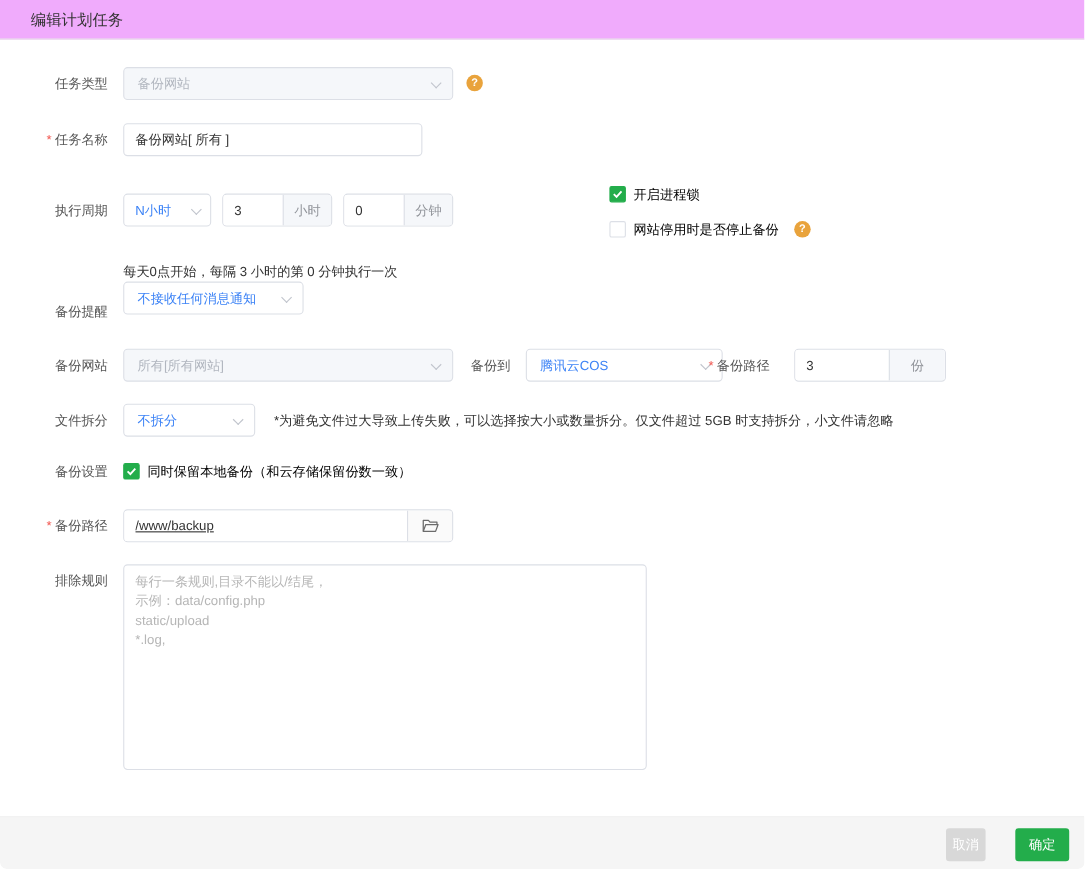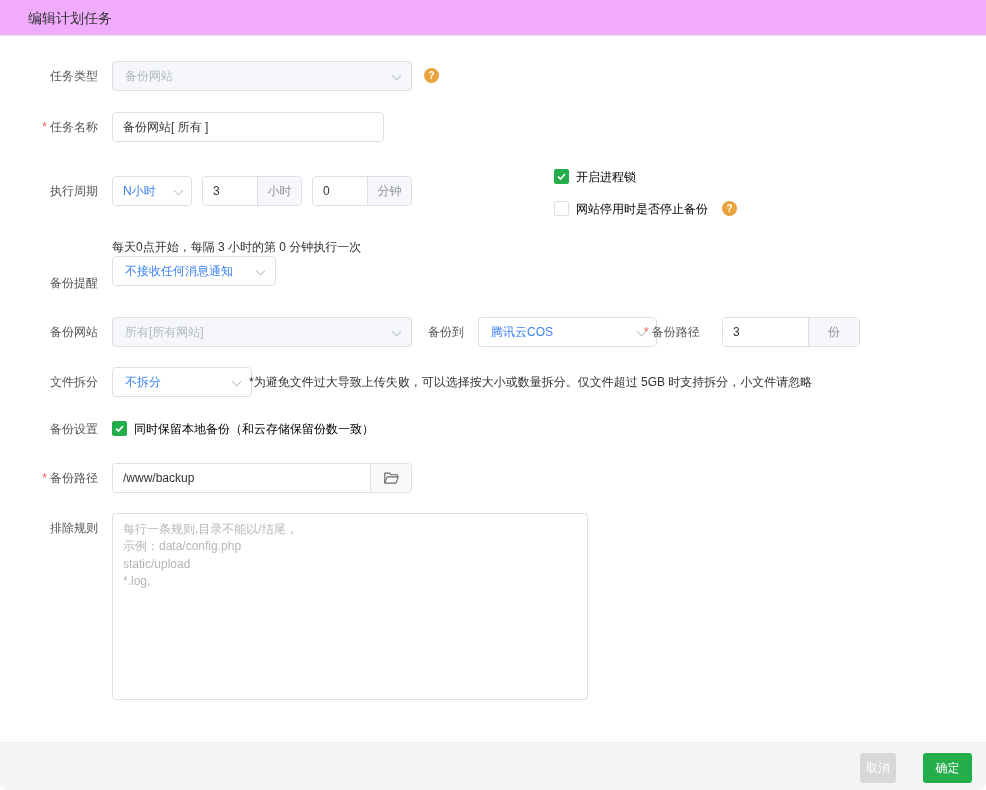--- a/index.html
+++ b/index.html
@@ -130,39 +130,39 @@
   </div>
   <div class="inline-lbl" style="left:644px;top:317px">
     <span class="req">*</span><span>备份路径</span>
   </div>
   <div class="grp" style="left:722px;top:317px;width:138px">
     <input style="width: 85px;" value="3">
     <span class="suffix" style="width:51px">份</span>
   </div>
 
   <div class="lbl" style="top:367px">文件拆分</div>
-  <div class="sel" style="left:112px;top:367px;width:140px">
+  <div class="sel" style="left:112px;top:367px;width:120px">
     <span>不拆分</span>
     <i class="chev"></i>
   </div>
   <div class="note" style="left:249px;top:367px">*为避免文件过大导致上传失败，可以选择按大小或数量拆分。仅文件超过 5GB 时支持拆分，小文件请忽略</div>
 
   <div class="lbl" style="top:414px">备份设置</div>
   <div class="cb checked" style="left:112px;top:421px">
     <svg width="11" height="11" viewBox="0 0 11 11">
       <polyline points="2,5.5 4.5,8 9,3" fill="none" stroke="#fff" stroke-width="1.7"></polyline>
     </svg>
   </div>
   <div class="cb-label" style="left:134px;top:421px">同时保留本地备份（和云存储保留份数一致）</div>
 
   <div class="lbl" style="top:463px">
     <span class="req">*</span><span>备份路径</span>
   </div>
   <div class="grp" style="left:112px;top:463px;width:300px">
-    <input style="width: 257px;" value="/www/backup">
+    <input style="width: 257px; text-decoration: underline;" value="/www/backup">
     <span class="folder-btn" style="width:41px">
       <svg width="16" height="14" viewBox="0 0 18 15" fill="none" stroke="#6b6b6b" stroke-width="1.3" stroke-linejoin="round">
         <path d="M2 13.2 V2 h5.3 l1.6 1.8 H16 v2.4"></path>
         <path d="M2 13.2 l2.6-7 h12.6 l-2.6 7 z"></path>
       </svg>
     </span>
   </div>
 
   <div class="lbl" style="top:513px">排除规则</div>
   <textarea class="excl" placeholder="每行一条规则,目录不能以/结尾，

